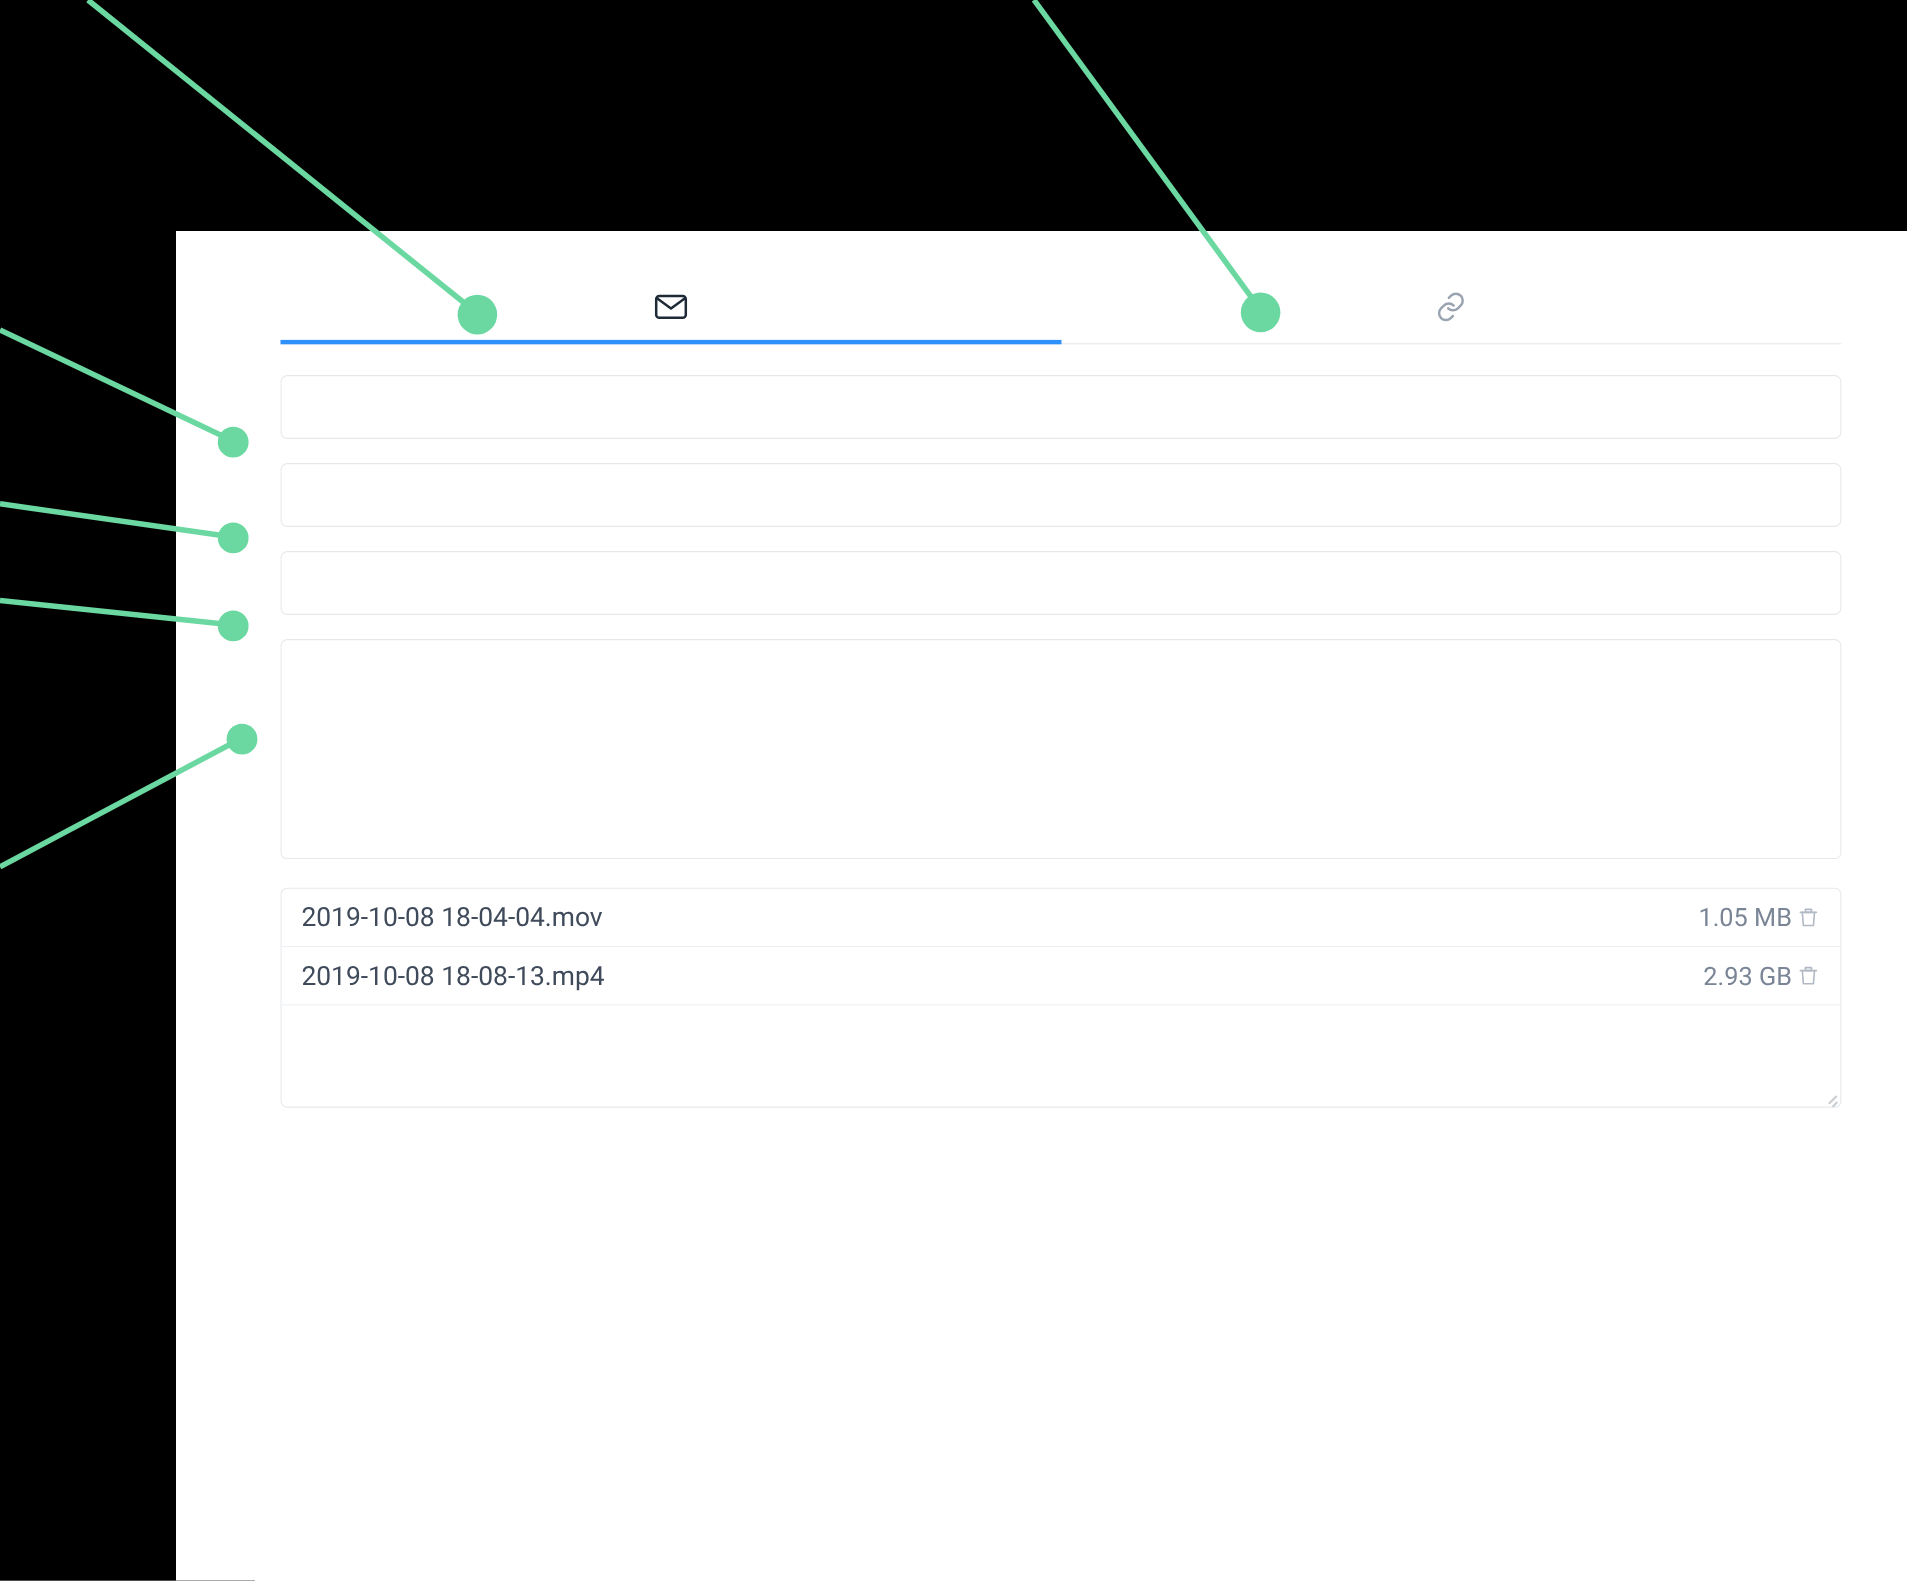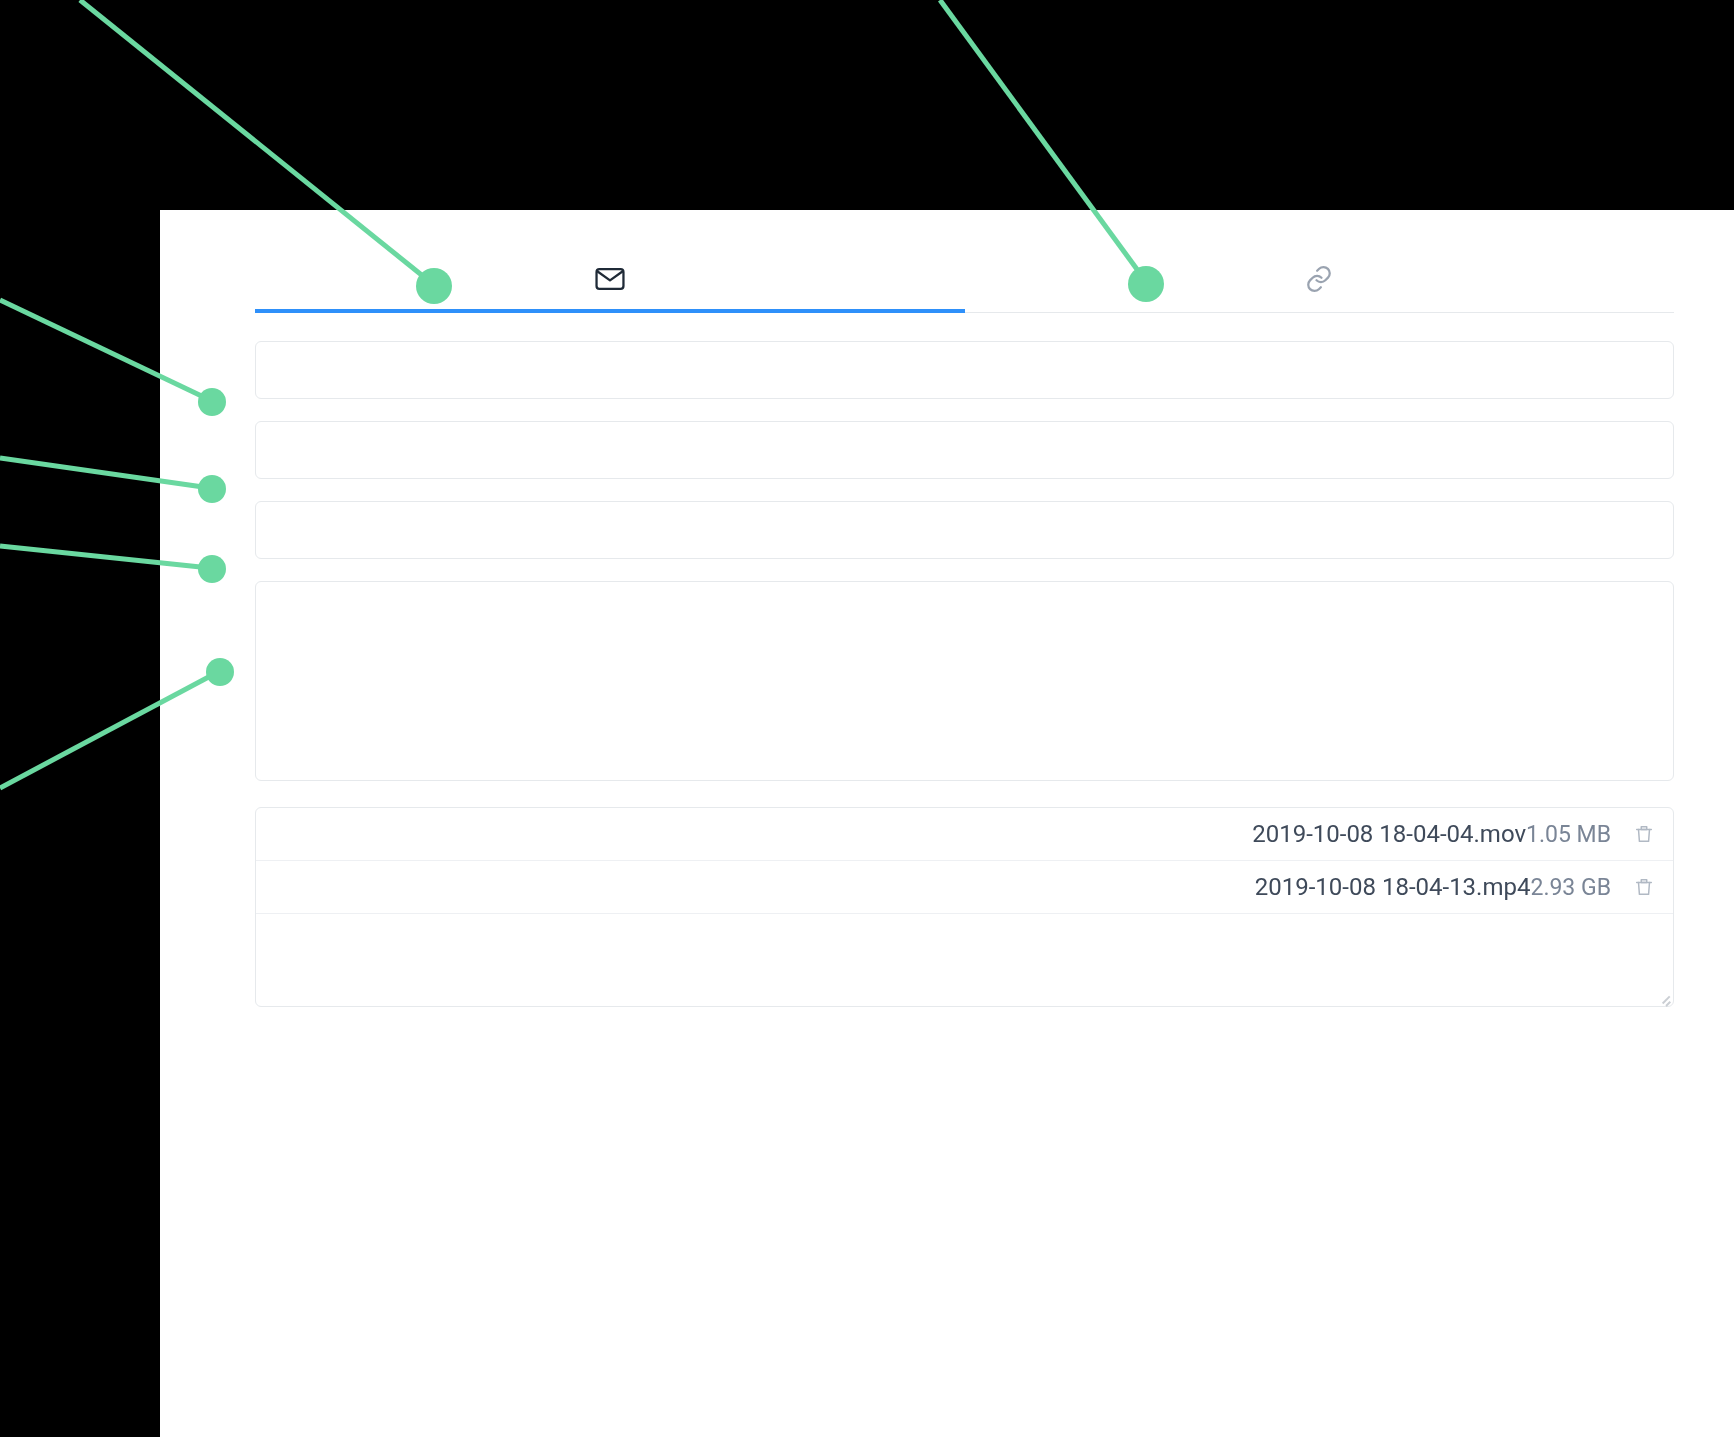--- a/index.html
+++ b/index.html
@@ -91,22 +91,22 @@
   }
   .filerow {
     display: flex;
     align-items: center;
     padding: 12px 18px;
     font-size: 24px;
     color: #3f4a5a;
     border-bottom: 1px solid #eef0f3;
   }
   .filerow:last-of-type { border-bottom: none; }
-  .filename { flex: 1; text-align: right; }
-  .filesize { color: #7a8596; margin-right: 22px; font-size: 23px; }
+  .filename { flex: 1; }
+  .filesize { color: #7a8596; margin-right: 4px; font-size: 23px; }
   .trash { color: #b1b9c4; cursor: pointer; display: flex; }
   .resize-handle {
     position: absolute;
     right: 2px; bottom: 2px;
     width: 16px; height: 16px;
     opacity: .35;
   }
   .resize-handle::before, .resize-handle::after {
     content: "";
     position: absolute;
@@ -189,21 +189,21 @@
         <span class="filesize">1.05 MB</span>
         <span class="trash">
           <svg width="22" height="22" viewBox="0 0 24 24" fill="none" stroke="#b1b9c4" stroke-width="1.6" stroke-linecap="round" stroke-linejoin="round">
             <path d="M4 7h16"></path>
               <path d="M9 4h6v3H9z"></path>
               <path d="M6 7l1 13h10l1-13"></path>
           </svg>
         </span>
       </div>
       <div class="filerow">
-        <span class="filename">2019-10-08 18-04-13.mp4</span>
+        <span class="filename">2019-10-08 18-08-13.mp4</span>
         <span class="filesize">2.93 GB</span>
         <span class="trash">
           <svg width="22" height="22" viewBox="0 0 24 24" fill="none" stroke="#b1b9c4" stroke-width="1.6" stroke-linecap="round" stroke-linejoin="round">
             <path d="M4 7h16"></path>
               <path d="M9 4h6v3H9z"></path>
               <path d="M6 7l1 13h10l1-13"></path>
           </svg>
         </span>
       </div>
       <div class="resize-handle"></div>

